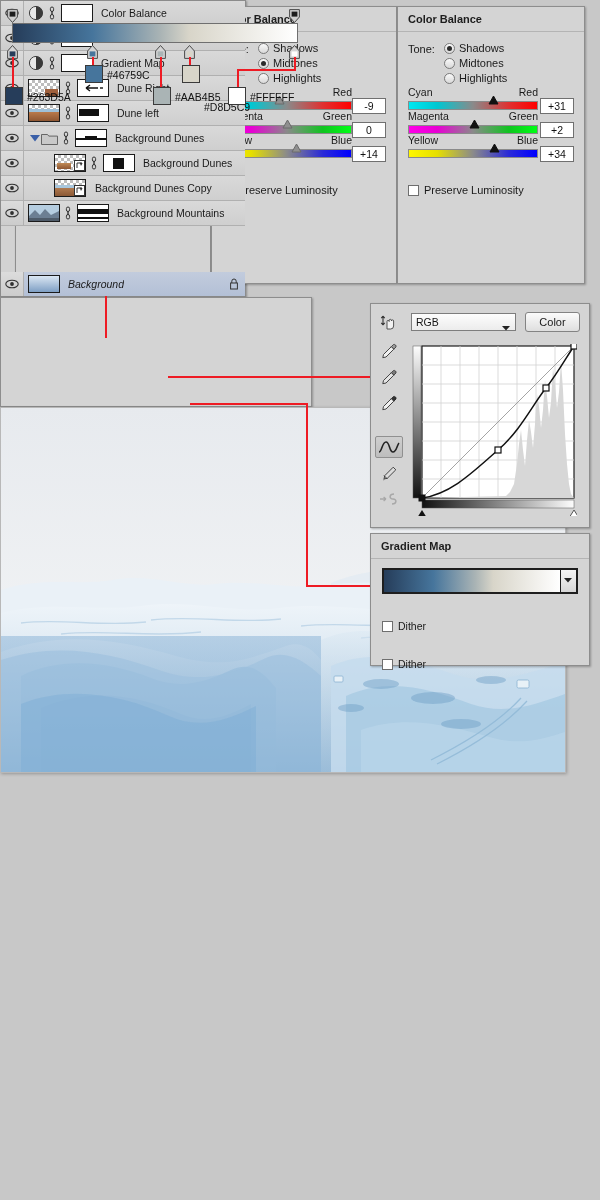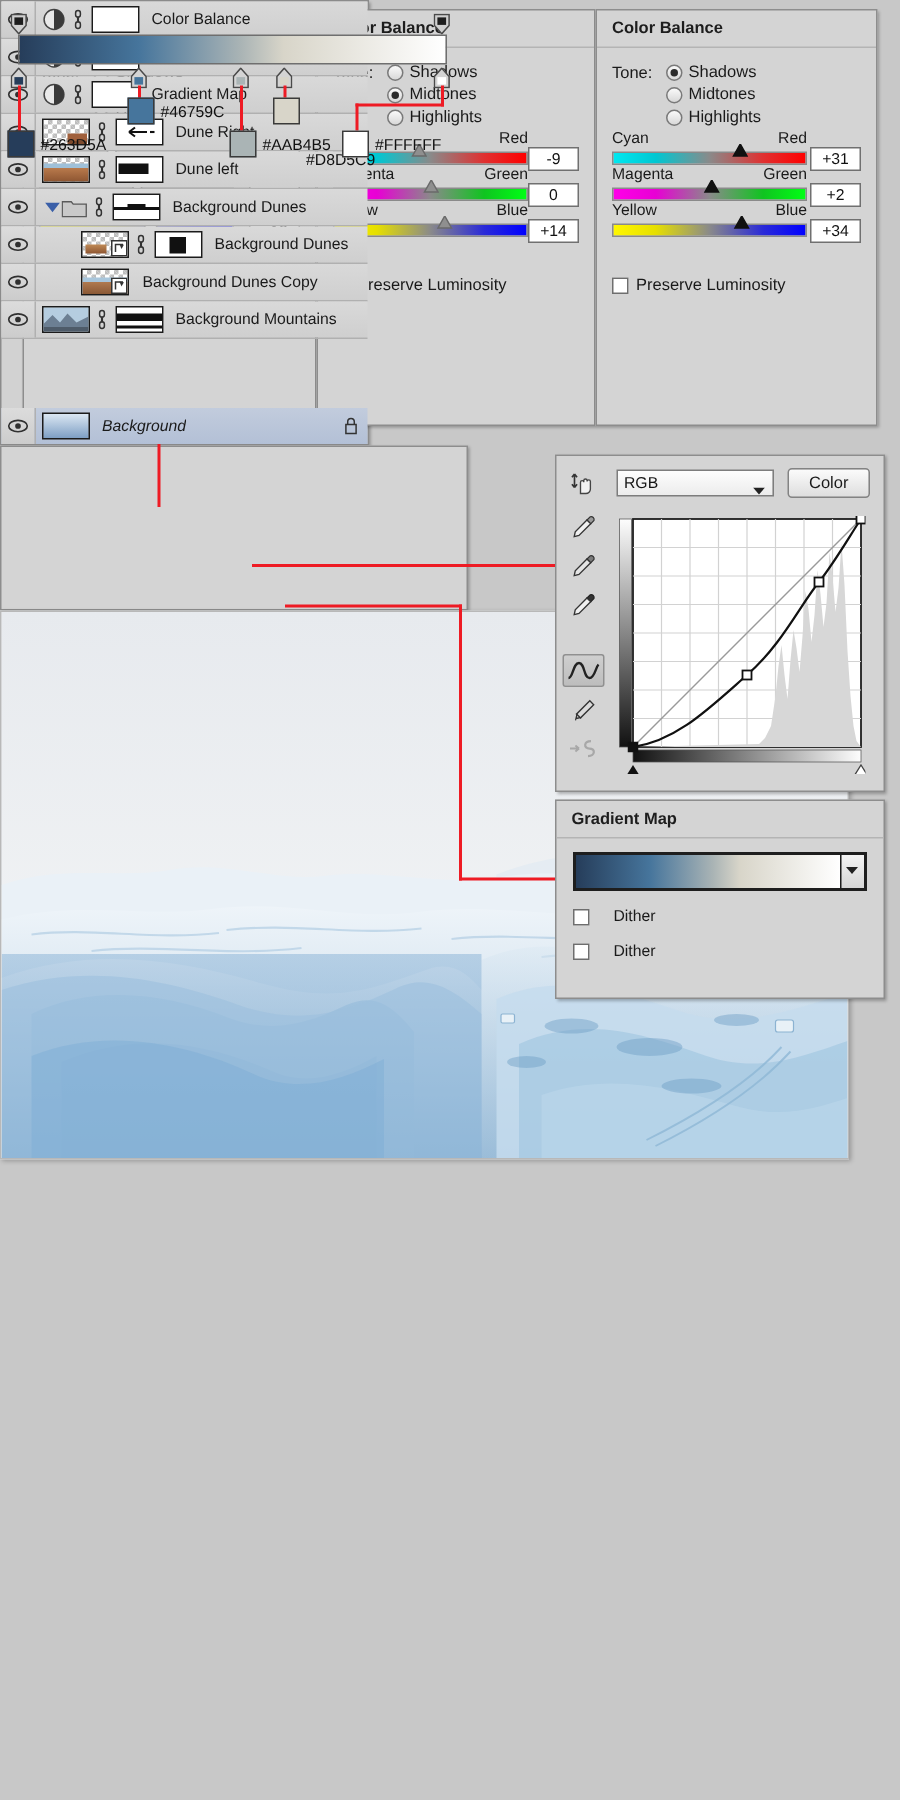--- a/index.html
+++ b/index.html
@@ -136,21 +136,21 @@
   .gm-body{padding:9px 11px 0 11px;}
   .gm-swatch{
     height:26px;border:2px solid #1e1e1e;box-sizing:border-box;
     display:flex;
   }
   .gm-swatch .fill{flex:1;}
   .gm-swatch .drop{
     width:15px;background:linear-gradient(#f4f4f4,#d6d6d6);
     border-left:1px solid #1e1e1e;position:relative;
   }
-  .gm-check{display:flex;align-items:center;gap:16px;font-size:10.5px;margin-top:11px;}
+  .gm-check{display:flex;align-items:center;gap:5px;font-size:10.5px;margin-top:26px;}
 
   
   #grad-editor{
     left:278px;top:662px;width:312px;height:110px;
     background:#d4d4d4;border:1px solid #8d8d8d;
     box-shadow:1px 1px 2px rgba(0,0,0,.28);box-sizing:border-box;
   }
   .ge-bar{
     position:absolute;left:12px;top:23px;width:286px;height:20px;
     border:1px solid #6f6f6f;box-sizing:border-box;

